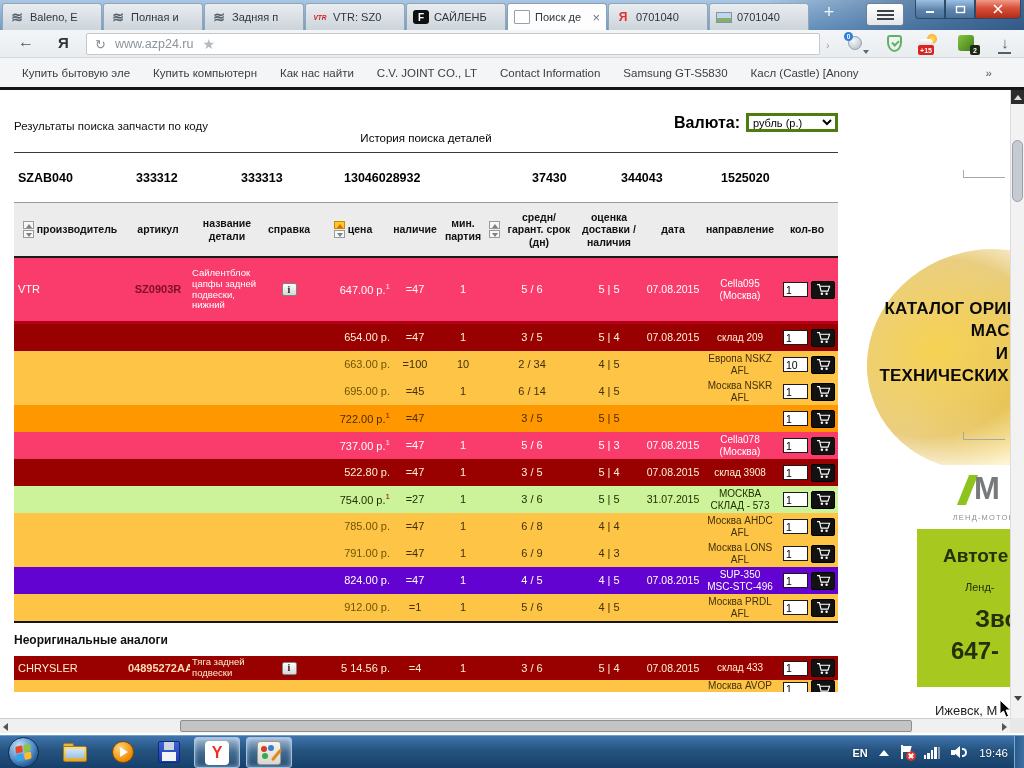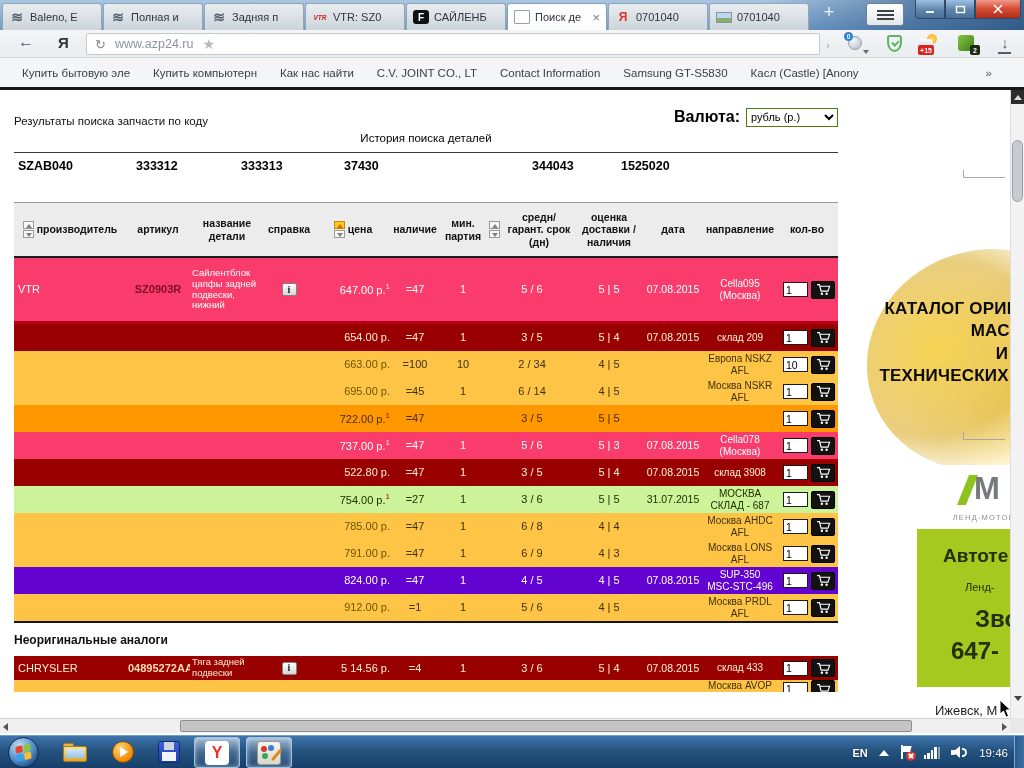--- a/index.html
+++ b/index.html
@@ -84,29 +84,29 @@
   .bookmarksbar{position:absolute;top:58px;left:0;width:1024px;height:29px;background:#f4f5f6;
     display:flex;align-items:center;padding-left:22px;gap:23px;font-size:11.5px;color:#3a4046}
   .bookmark{white-space:nowrap}
   .bookmark.more{margin-left:auto;margin-right:32px;color:#555}
 
   
   .page{position:absolute;top:87px;left:0;width:1024px;height:648px;background:#fff}
   .site-topbar{position:absolute;top:0;left:0;width:1024px;height:3px;background:#161616}
   .content{position:absolute;top:3px;left:0;width:1010px;height:628px;overflow:hidden;background:#fff}
   .main{margin-left:14px;width:824px;padding-top:12px}
-  .results-row{display:flex;height:30px;align-items:center}
+  .results-row{display:flex;height:30px;align-items:flex-end}
   .results-label{font-size:11.5px;color:#111;padding-top:7px}
   .currency{margin-left:auto;display:flex;align-items:center;gap:6px}
   .currency-label{font-weight:bold;font-size:16px}
-  .currency select{width:92px;height:19px;font-size:11px;border:1px solid #4d7c0f;background:#fff;
+  .currency select{width:92px;height:19px;font-size:11px;border:3px solid #4d7c0f;background:#fff;
     font-family:"Liberation Sans",sans-serif}
   .history-title{text-align:center;font-size:11.5px;height:20px}
   .history-row{display:grid;grid-template-columns:118px 105px 103px 188px 89px 100px 1fr;
-    border-top:1px solid #3a3a3a;padding-top:6px;height:25px;font-weight:bold;font-size:12.5px}
+    border-top:1px solid #3a3a3a;padding-top:18px;height:25px;font-weight:bold;font-size:12.5px}
   .history-row span{padding-left:4px;white-space:nowrap}
 
   .parts-table{margin-top:25px;--cols:112px 64px 74px 50px 78px 46px 50px 88px 66px 62px 72px 62px}
   .thead{display:grid;grid-template-columns:var(--cols);height:56px;align-items:center;background:#ececec;
     border-top:1px solid #999;border-bottom:2px solid #1b1b1b;font-size:10.5px;font-weight:bold;color:#111}
   .th{display:flex;align-items:center;justify-content:center;gap:3px;text-align:center;line-height:1.15;
     padding:0 1px}
   .sort{display:inline-flex;flex-direction:column;gap:1px;flex:0 0 auto}
   .sort i{width:11px;height:8px;background:#f7f7f7;border:1px solid #9a9a9a;position:relative;display:block}
   .sort i::after{content:"";position:absolute;left:2px}
@@ -377,20 +377,21 @@
         <span class="currency">
           <span class="currency-label">Валюта:</span>
           <select><option>рубль (р.)</option></select>
         </span>
       </div>
       <div class="history-title">История поиска деталей</div>
       <div class="history-row">
           <span>SZAB040</span>
           <span>333312</span>
           <span>333313</span>
+          <span>13046028932</span>
           <span>37430</span>
           <span>344043</span>
           <span>1525020</span>
         </div>
       <div class="parts-table">
           <div class="thead">
             <div class="th">
               <span class="sort">
                 <i class="su"></i>
                 <i class="sd"></i>
@@ -605,21 +606,21 @@
               <div class="c c-maker"></div>
               <div class="c c-article"></div>
               <div class="c c-pname"></div>
               <div class="c c-info"></div>
               <div class="c c-price"><span>754.00 р.</span><sup>1</sup></div>
               <div class="c c-avail">=27</div>
               <div class="c c-min">1</div>
               <div class="c c-term">3 / 6</div>
               <div class="c c-rating">5 | 5</div>
               <div class="c c-date">31.07.2015</div>
-              <div class="c c-dir">МОСКВА СКЛАД - 687</div>
+              <div class="c c-dir">МОСКВА СКЛАД - 573</div>
               <div class="c c-qty">
                 <input class="qty-input" value="1" style="">
                 <button class="cart-btn">
                   <svg viewBox="0 0 20 16">
                     <path d="M2 2 h3 l2 8 h8.5 l2 -6 H6" fill="none" stroke="#fff" stroke-width="1.4"></path>
                     <circle cx="8" cy="13.2" r="1.5" fill="#fff"></circle>
                     <circle cx="13.8" cy="13.2" r="1.5" fill="#fff"></circle>
                   </svg>
                 </button>
               </div>

